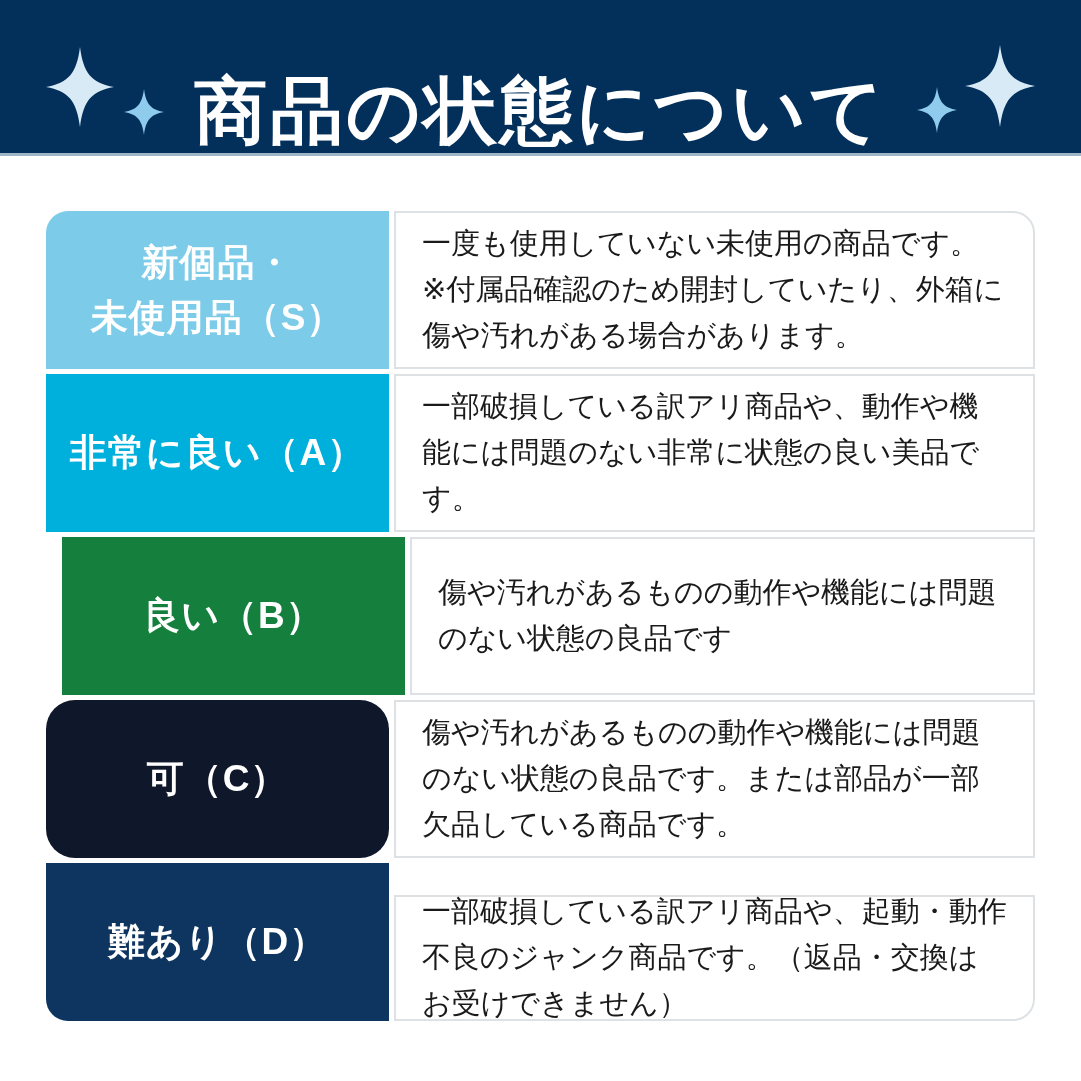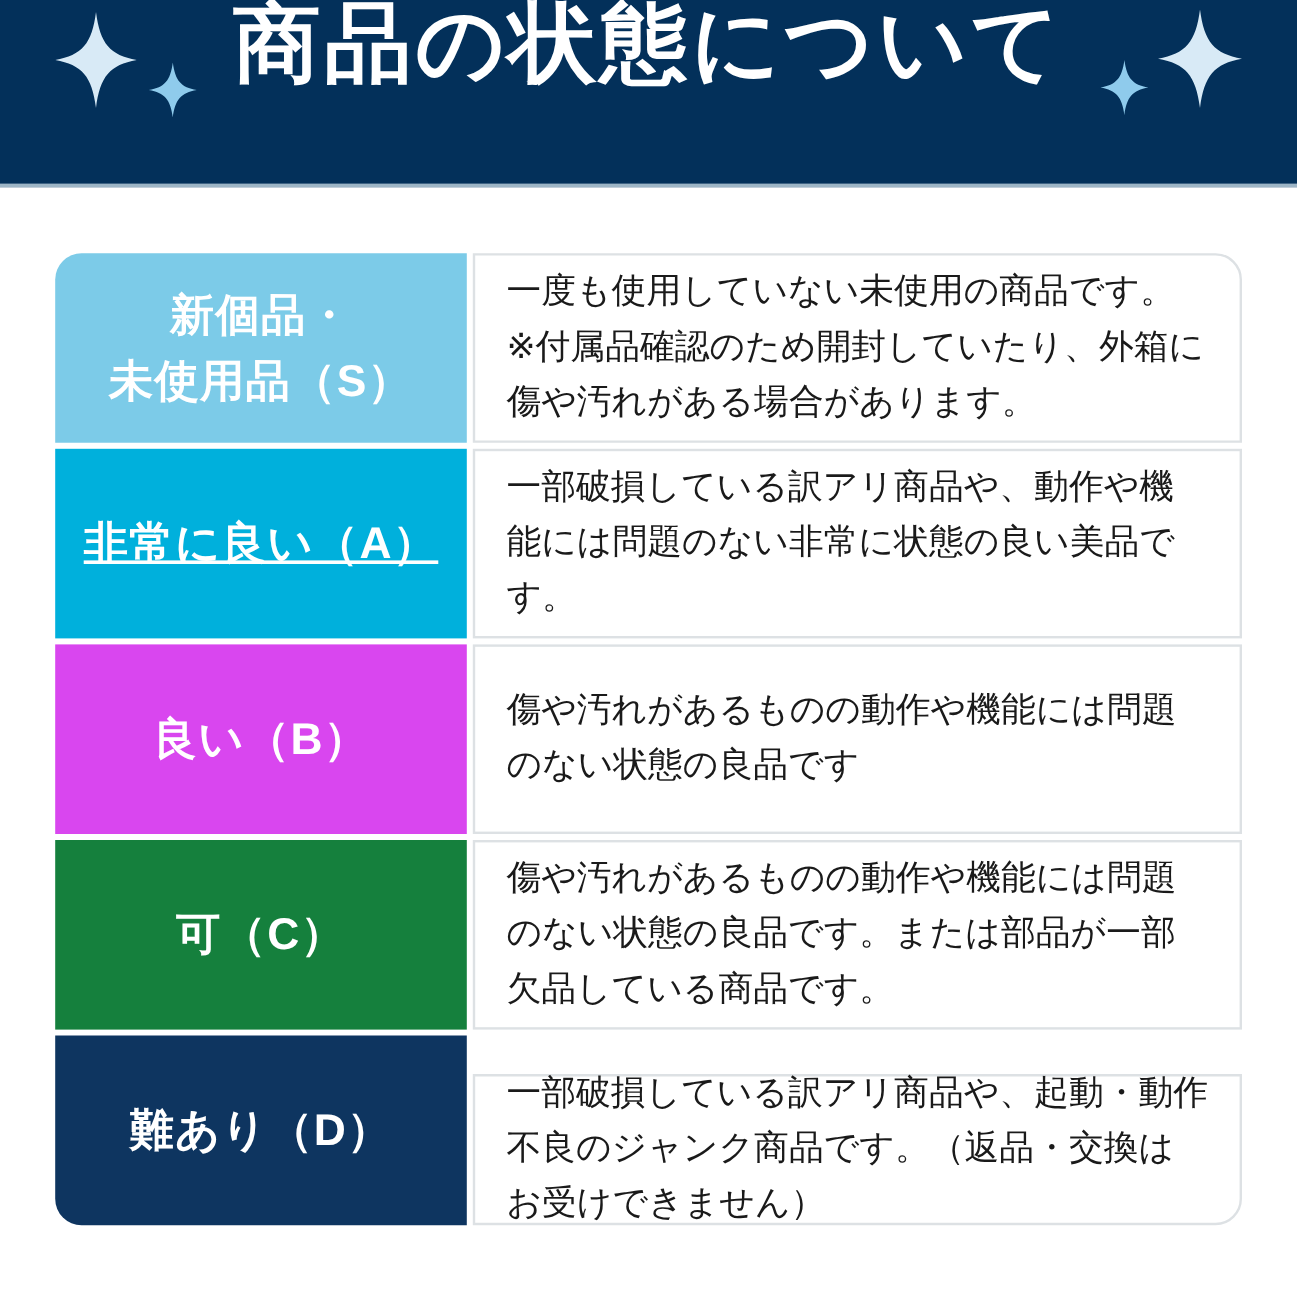--- a/index.html
+++ b/index.html
@@ -7,21 +7,21 @@
     width: 1081px; height: 1081px;
     background: #ffffff;
     font-family: "Liberation Sans", "DejaVu Sans", sans-serif;
     overflow: hidden;
   }
 
   
   .header {
     position: relative;
     width: 100%; height: 156px;
-    display: flex; align-items: flex-start; justify-content: center;
+    display: flex; align-items: flex-end; justify-content: center;
     gap: 22px;
     border-bottom: 3px solid #9db5c6;
   }
   .header-title {
     color: #ffffff;
     font-size: 73px;
     font-weight: 800;
     letter-spacing: 3px;
     line-height: 1;
     padding-bottom: 6px;
@@ -104,35 +104,35 @@
   <div class="row row-first">
     <div class="label-cell" style="background-color: rgb(124, 203, 232);">新個品・
 未使用品（S）</div>
     <div class="desc-cell">
       <div class="desc-text">一度も使用していない未使用の商品です。
 ※付属品確認のため開封していたり、外箱に傷や汚れがある場合があります。</div>
     </div>
   </div>
 
   <div class="row">
-    <div class="label-cell" style="background-color: rgb(0, 176, 220); text-decoration: underline;">非常に良い（A）</div>
+    <div class="label-cell" style="background-color: rgb(0, 176, 220);">非常に良い（A）</div>
     <div class="desc-cell">
       <div class="desc-text">一部破損している訳アリ商品や、動作や機能には問題のない非常に状態の良い美品です。</div>
     </div>
   </div>
 
   <div class="row">
-    <div class="label-cell" style="background-color: #d946ef;">良い（B）</div>
+    <div class="label-cell" style="background-color: #15803d; margin-left: 16px;">良い（B）</div>
     <div class="desc-cell">
       <div class="desc-text">傷や汚れがあるものの動作や機能には問題のない状態の良品です</div>
     </div>
   </div>
 
   <div class="row">
-    <div class="label-cell" style="background-color: #15803d;">可（C）</div>
+    <div class="label-cell" style="background-color: #0f172a; border-radius: 29px;">可（C）</div>
     <div class="desc-cell">
       <div class="desc-text">傷や汚れがあるものの動作や機能には問題のない状態の良品です。または部品が一部欠品している商品です。</div>
     </div>
   </div>
 
   <div class="row row-last">
     <div class="label-cell" style="background-color: rgb(14, 53, 96);">難あり（D）</div>
     <div class="desc-cell">
       <div class="desc-text">一部破損している訳アリ商品や、起動・動作不良のジャンク商品です。（返品・交換はお受けできません）</div>
     </div>

